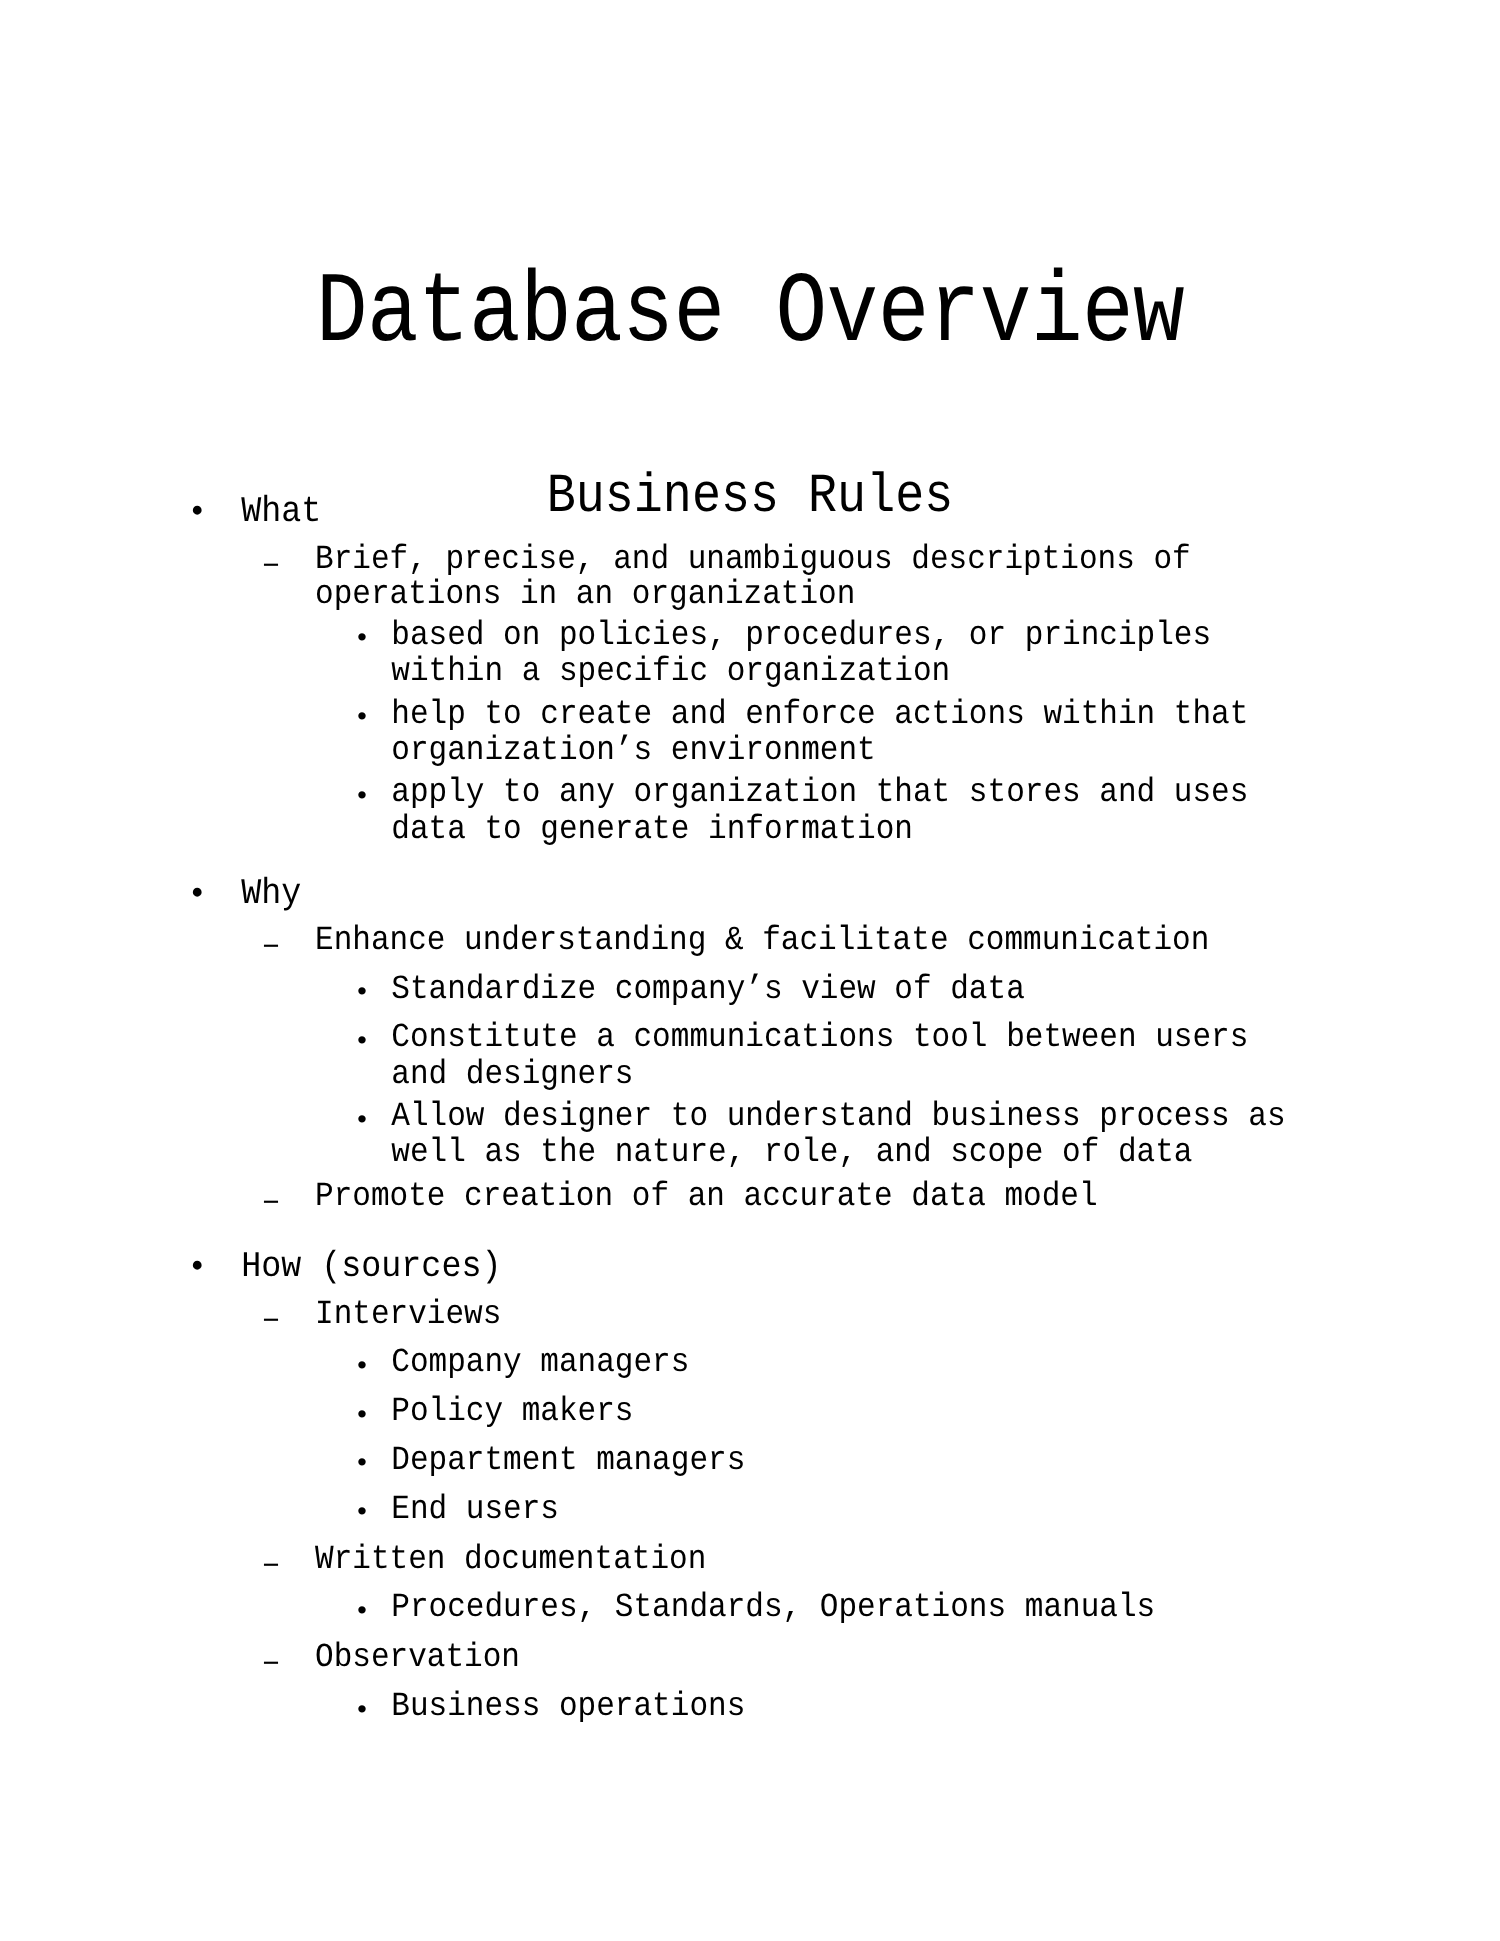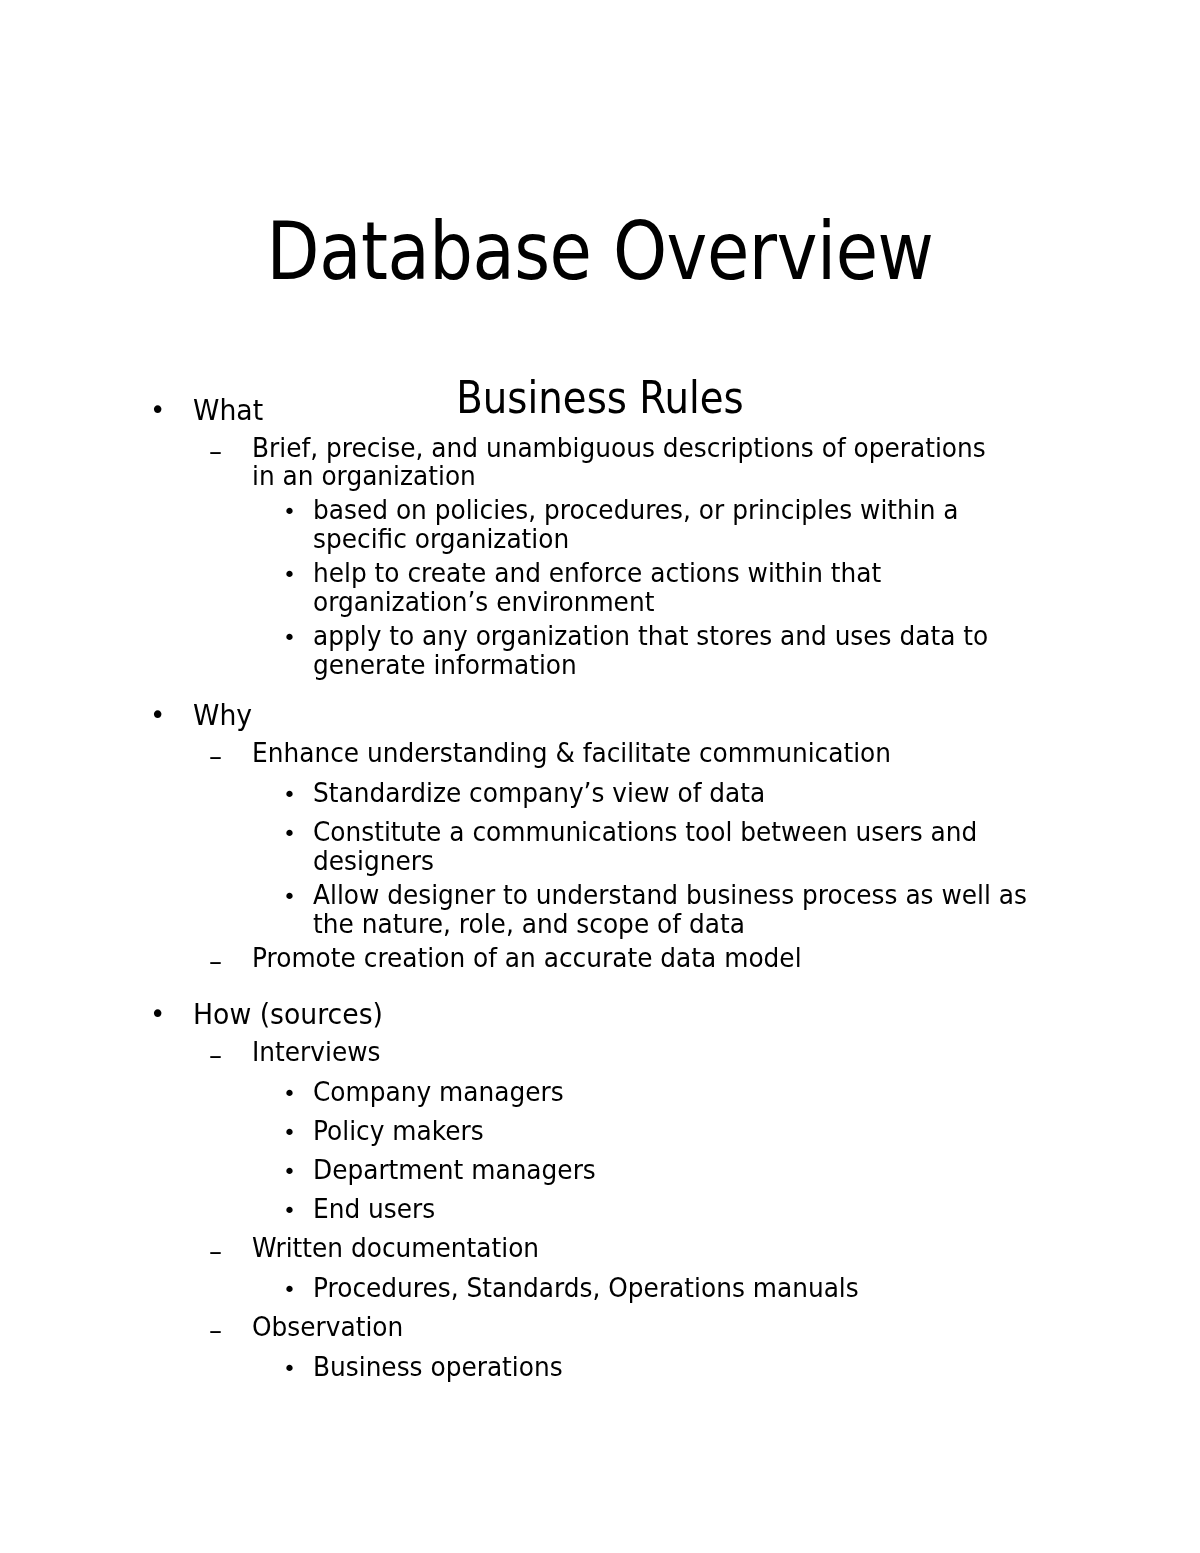--- a/index.html
+++ b/index.html
@@ -18,20 +18,21 @@
   }
 
   .page {
     position: absolute;
     left: 0;
     top: 0;
     width: 1200px;
     height: 1449px;
     background: #ffffff;
     overflow: hidden;
+    font-family: Liberation Mono, monospace;
   }
 
   
   .slide-title {
     position: absolute;
     left: 0;
     top: 152px;
     width: 1200px;
     text-align: center;
     font-size: 80px;

